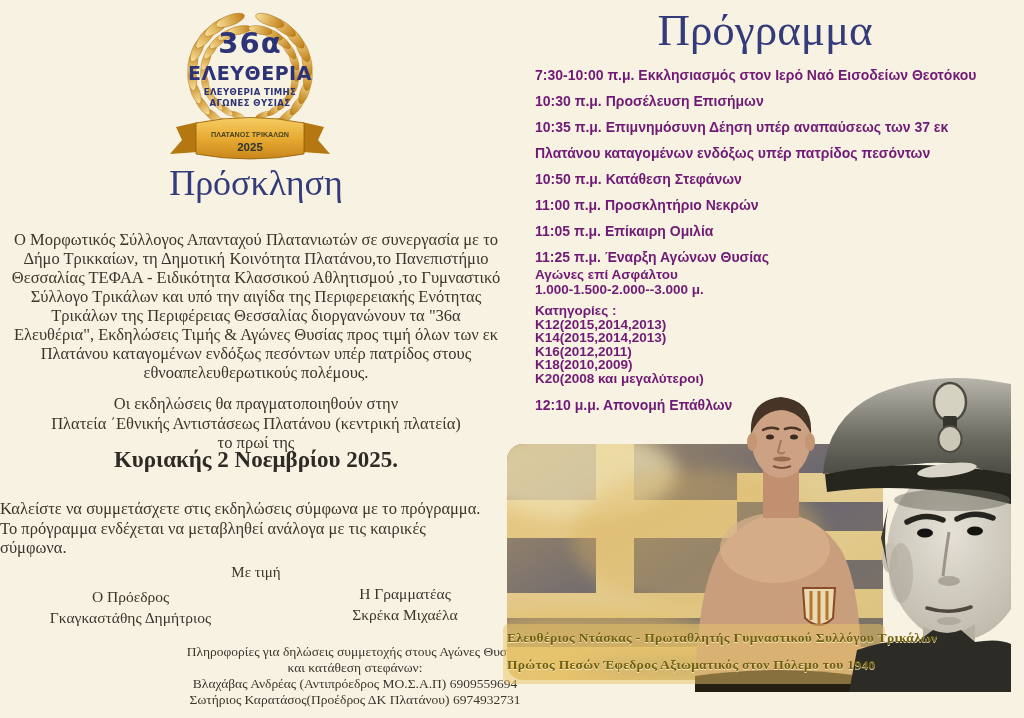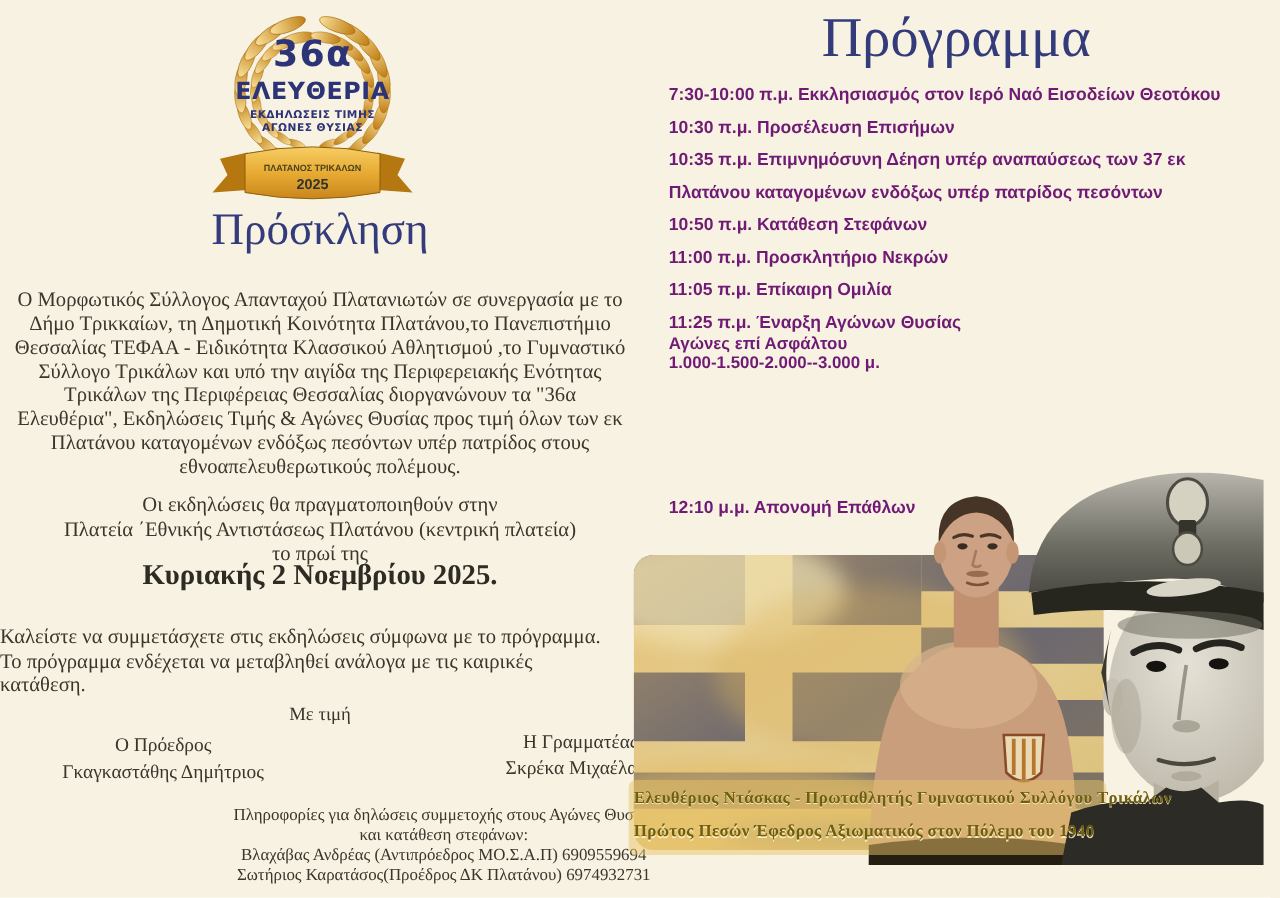--- a/index.html
+++ b/index.html
@@ -21,21 +21,21 @@
   .logo-sub1{top:77px;} .logo-sub2{top:88px;}
   
   .inv-title{left:0;top:162px;width:512px;text-align:center;font-size:36px;color:#343b7b;}
   .inv-body{left:4px;top:230px;width:504px;text-align:center;font-size:16.5px;line-height:19px;}
   .inv-venue{left:0;top:394px;width:512px;text-align:center;font-size:16.5px;line-height:19.5px;}
   .inv-date{left:0;top:447px;width:512px;text-align:center;font-size:23px;font-weight:bold;color:#2e2a24;}
   .inv-note{left:0;top:499px;width:512px;text-align:left;font-size:16.5px;line-height:19.5px;}
   .inv-closing{left:0;top:564px;width:512px;text-align:center;font-size:15px;}
   .sig{font-size:15.5px;line-height:21px;text-align:center;}
   .sig-president{left:18px;top:586px;width:225px;}
-  .sig-secretary{left:300px;top:583px;width:210px;text-align:right;}
+  .sig-secretary{left:300px;top:583px;width:210px;}
   .inv-footer{left:115px;top:644px;width:400px;font-size:13.5px;line-height:16px;text-align:center;margin-left:40px;}
   
   .prog-title{left:520px;top:4px;width:490px;text-align:center;font-size:45px;color:#343b7b;}
   .prog{font-family:"Liberation Sans","DejaVu Sans",sans-serif;font-weight:bold;color:#701a75;}
   .prog-items{left:535px;top:62px;width:475px;}
   .prog-items div{height:26px;line-height:26px;font-size:14px;white-space:nowrap;}
   .prog-races{left:535px;top:267px;width:475px;font-size:13.5px;line-height:15px;}
   .prog-cats{left:535px;top:304px;width:475px;font-size:13.5px;line-height:13.5px;}
   .prog-awards{left:535px;top:397px;width:475px;font-size:14px;}
   
@@ -112,21 +112,21 @@
       <g>
         <polygon points="8,116 30,111 30,141 2,143 14,129" fill="#b5770f"></polygon>
         <polygon points="156,116 134,111 134,141 162,143 150,129" fill="#b5770f"></polygon>
         <path d="M 28,112 Q 82,101 136,112 L 136,143 Q 82,153 28,143 Z" fill="url(#ribbonG)" stroke="#8f5e08" stroke-width="0.8"></path>
         <text x="82" y="126" text-anchor="middle" font-family="Liberation Sans, sans-serif" font-weight="bold" font-size="7.2" fill="#4a441f">ΠΛΑΤΑΝΟΣ ΤΡΙΚΑΛΩΝ</text>
         <text x="82" y="140" text-anchor="middle" font-family="Liberation Sans, sans-serif" font-weight="bold" font-size="11.5" fill="#2f3430">2025</text>
       </g>
     </svg>
     <div class="logo-36a">36α</div>
     <div class="logo-title">ΕΛΕΥΘΕΡΙΑ</div>
-    <div class="logo-sub logo-sub1">ΕΚΔΗΛΩΣΕΙΣ ΤΙΜΗΣ</div>
+    <div class="logo-sub logo-sub1">ΕΛΕΥΘΕΡΙΑ ΤΙΜΗΣ</div>
     <div class="logo-sub logo-sub2">ΑΓΩΝΕΣ ΘΥΣΙΑΣ</div>
   </div>
 
   <div class="abs inv-title">Πρόσκληση</div>
 
   <div class="abs inv-body">
     <div>Ο Μορφωτικός Σύλλογος Απανταχού Πλατανιωτών σε συνεργασία με το</div>
     <div>Δήμο Τρικκαίων, τη Δημοτική Κοινότητα Πλατάνου,το Πανεπιστήμιο</div>
     <div>Θεσσαλίας ΤΕΦΑΑ - Ειδικότητα Κλασσικού Αθλητισμού ,το Γυμναστικό</div>
     <div>Σύλλογο Τρικάλων και υπό την αιγίδα της Περιφερειακής Ενότητας</div>
@@ -140,21 +140,21 @@
     <div>Οι εκδηλώσεις θα πραγματοποιηθούν στην</div>
     <div>Πλατεία ΄Εθνικής Αντιστάσεως Πλατάνου (κεντρική πλατεία)</div>
     <div>το πρωί της</div>
   </div>
 
   <div class="abs inv-date">Κυριακής 2 Νοεμβρίου 2025.</div>
 
   <div class="abs inv-note">
     <div>Καλείστε να συμμετάσχετε στις εκδηλώσεις σύμφωνα με το πρόγραμμα.</div>
     <div>Το πρόγραμμα ενδέχεται να μεταβληθεί ανάλογα με τις καιρικές</div>
-    <div>κατάθεση.</div>
+    <div>σύμφωνα.</div>
   </div>
 
   <div class="abs inv-closing">Με τιμή</div>
 
   <div class="abs sig sig-president">
     <div>Ο Πρόεδρος</div>
     <div>Γκαγκαστάθης Δημήτριος</div>
   </div>
   <div class="abs sig sig-secretary">
     <div>Η Γραμματέας</div>
@@ -179,20 +179,28 @@
     <div>11:00 π.μ. Προσκλητήριο Νεκρών</div>
     <div>11:05 π.μ. Επίκαιρη Ομιλία</div>
     <div>11:25 π.μ. Έναρξη Αγώνων Θυσίας</div>
   </div>
 
   <div class="abs prog prog-races">
     <div>Αγώνες επί Ασφάλτου</div>
     <div>1.000-1.500-2.000--3.000 μ.</div>
   </div>
 
+  <div class="abs prog prog-cats">
+    <div>Κατηγορίες :</div>
+    <div>Κ12(2015,2014,2013)</div>
+    <div>Κ14(2015,2014,2013)</div>
+    <div>Κ16(2012,2011)</div>
+    <div>Κ18(2010,2009)</div>
+    <div>Κ20(2008 και μεγαλύτεροι)</div>
+  </div>
 
   <div class="abs prog prog-awards">12:10 μ.μ. Απονομή Επάθλων</div>
 
   <div class="abs photo">
     <svg width="514" height="314" viewBox="0 0 514 314">
       <defs>
         <clipPath id="flagClip">
             <rect x="10" y="66" width="376" height="236" rx="16"></rect>
           </clipPath>
         <filter id="blur8" x="-40%" y="-40%" width="180%" height="180%">

